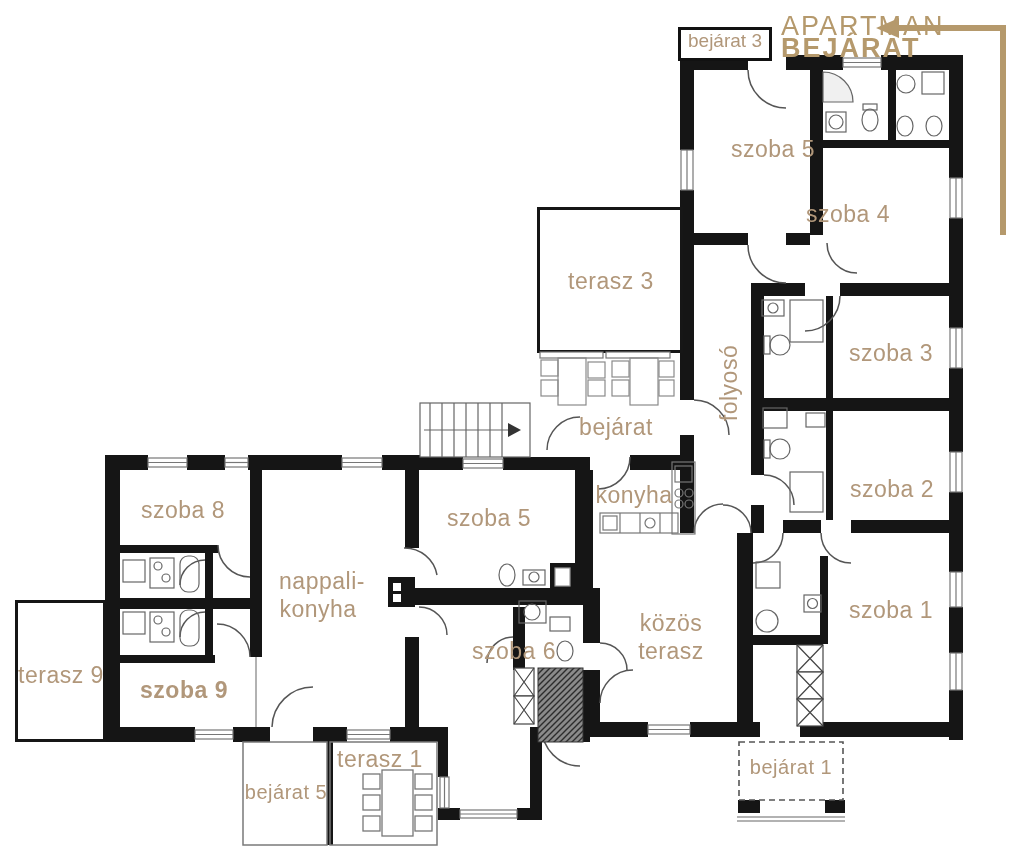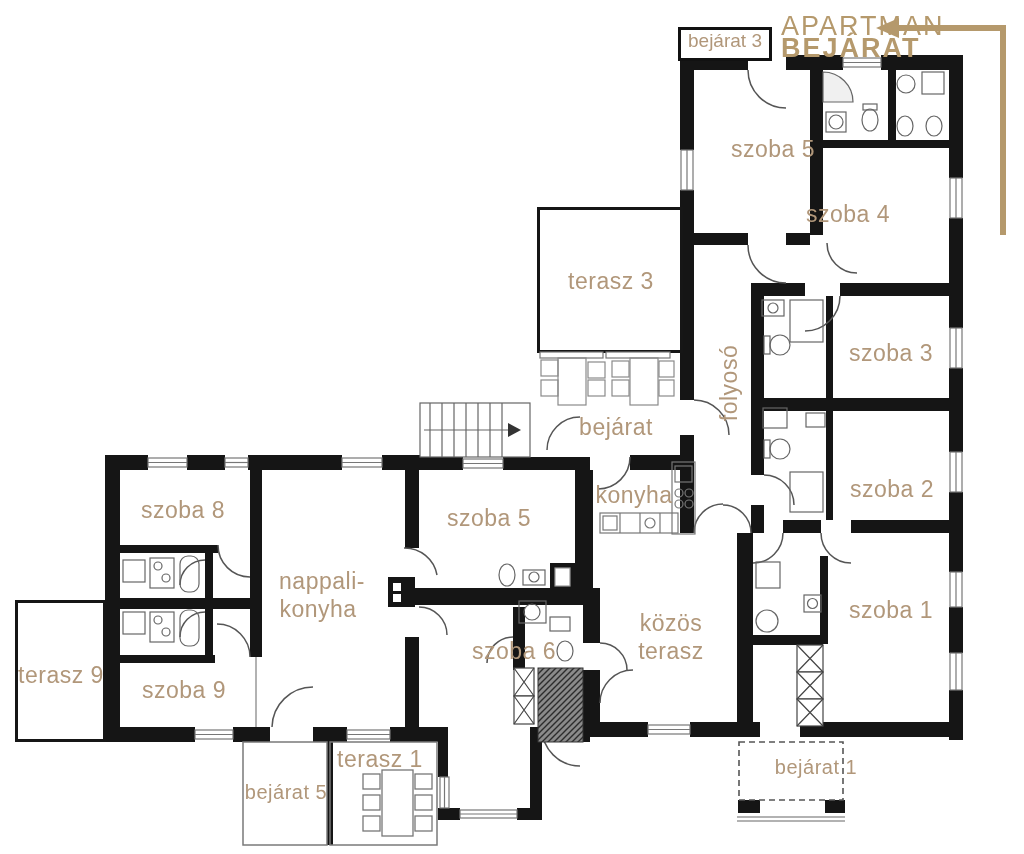--- a/index.html
+++ b/index.html
@@ -336,22 +336,22 @@
   <div class="lbl" style="left:892px;top:471px;margin-top:18px;">szoba 2</div>
   <div class="lbl" style="left:891px;top:610px;">szoba 1</div>
   <div class="lbl vert" style="left:729px;top:383px;">folyosó</div>
   <div class="lbl" style="left:611px;top:281px;">terasz 3</div>
   <div class="lbl" style="left:616px;top:427px;">bejárat</div>
   <div class="lbl" style="left:634px;top:495px;">konyha</div>
   <div class="lbl" style="left:489px;top:518px;">szoba 5</div>
   <div class="lbl" style="left:183px;top:510px;">szoba 8</div>
   <div class="lbl" style="left:322px;top:581px;">nappali-</div>
   <div class="lbl" style="left:318px;top:609px;">konyha</div>
-  <div class="lbl" style="left:184px;top:690px;">szoba 9</div>
+  <div class="lbl" style="left:184px;top:690px;font-weight:bold;">szoba 9</div>
   <div class="lbl" style="left:61px;top:675px;">terasz 9</div>
   <div class="lbl" style="left:471px;top:651px;margin-left:43px;">szoba 6</div>
   <div class="lbl" style="left:671px;top:623px;">közös</div>
   <div class="lbl" style="left:671px;top:651px;">terasz</div>
   <div class="lbl" style="left:380px;top:759px;">terasz 1</div>
   <div class="lbl small" style="left:286px;top:792px;">bejárat 5</div>
-  <div class="lbl small" style="left:791px;top:767px;margin-left:25px;">bejárat 1</div>
+  <div class="lbl small" style="left:791px;top:767px;">bejárat 1</div>
 
 </div>
 
 </body></html>

